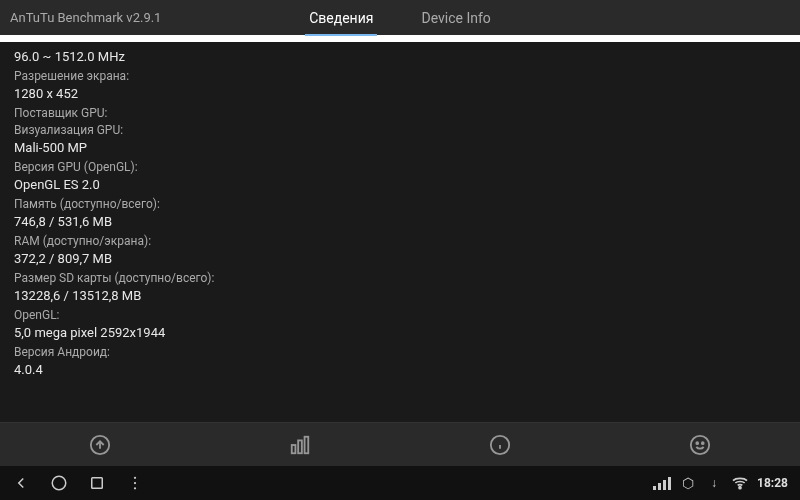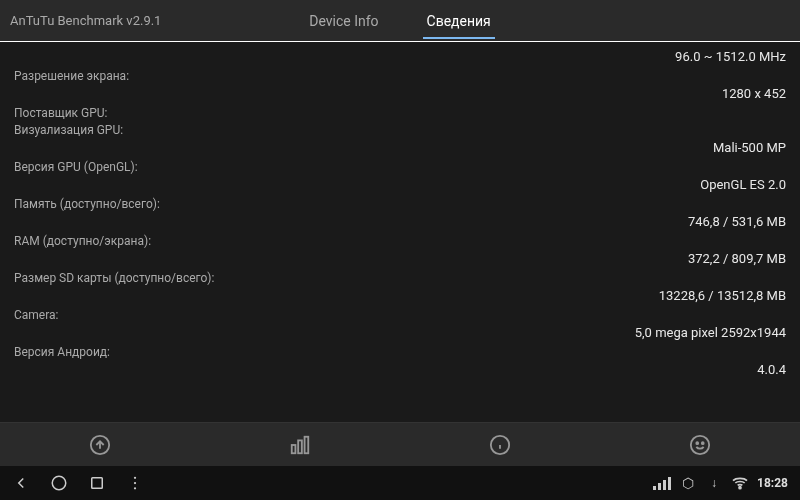--- a/index.html
+++ b/index.html
@@ -13,21 +13,21 @@
       position: relative;
     }
 
     
     .title-bar {
       height: 42px;
       background: #2a2a2a;
       display: flex;
       align-items: center;
       justify-content: center;
-      border-bottom: 1px solid #ffffff;
+      border-bottom: 7px solid #ffffff;
     }
     .title-bar .app-title {
       position: absolute;
       left: 10px;
       color: #aaa;
       font-size: 13px;
     }
     .tabs {
       display: flex;
       gap: 40px;
@@ -63,21 +63,20 @@
       font-size: 12px;
       color: #aaa;
       margin-top: 0;
       line-height: 1.4;
     }
     .info-value {
       font-size: 13px;
       color: #e8e8e8;
       line-height: 1.4;
       margin-bottom: 2px;
-      text-align: right;
     }
 
     
     .bottom-toolbar {
       position: absolute;
       bottom: 34px;
       left: 0;
       right: 0;
       height: 44px;
       background: #2a2a2a;
@@ -139,26 +138,26 @@
       color: #ddd;
       font-weight: bold;
     }
   </style>
 </head>
 <body>
 
 <div class="title-bar">
   <span class="app-title">AnTuTu Benchmark v2.9.1</span>
   <div class="tabs">
+    <div class="tab active">
+      <span>Сведения</span>
+    </div>
     <div class="tab">
       <span>Device Info</span>
     </div>
-    <div class="tab active">
-      <span>Сведения</span>
-    </div>
   </div>
 </div>
 
 <div class="content">
 
   <div>
     <div class="info-value">96.0 ~ 1512.0 MHz</div>
   </div>
 
   <div>
@@ -189,21 +188,21 @@
     <div class="info-label">RAM (доступно/экрана):</div>
     <div class="info-value">372,2 / 809,7 MB</div>
   </div>
 
   <div>
     <div class="info-label">Размер SD карты (доступно/всего):</div>
     <div class="info-value">13228,6 / 13512,8 MB</div>
   </div>
 
   <div>
-    <div class="info-label">Camera:</div>
+    <div class="info-label">OpenGL:</div>
     <div class="info-value">5,0 mega pixel  2592x1944</div>
   </div>
 
   <div>
     <div class="info-label">Версия Андроид:</div>
     <div class="info-value">4.0.4</div>
   </div>
 
 </div>
 

